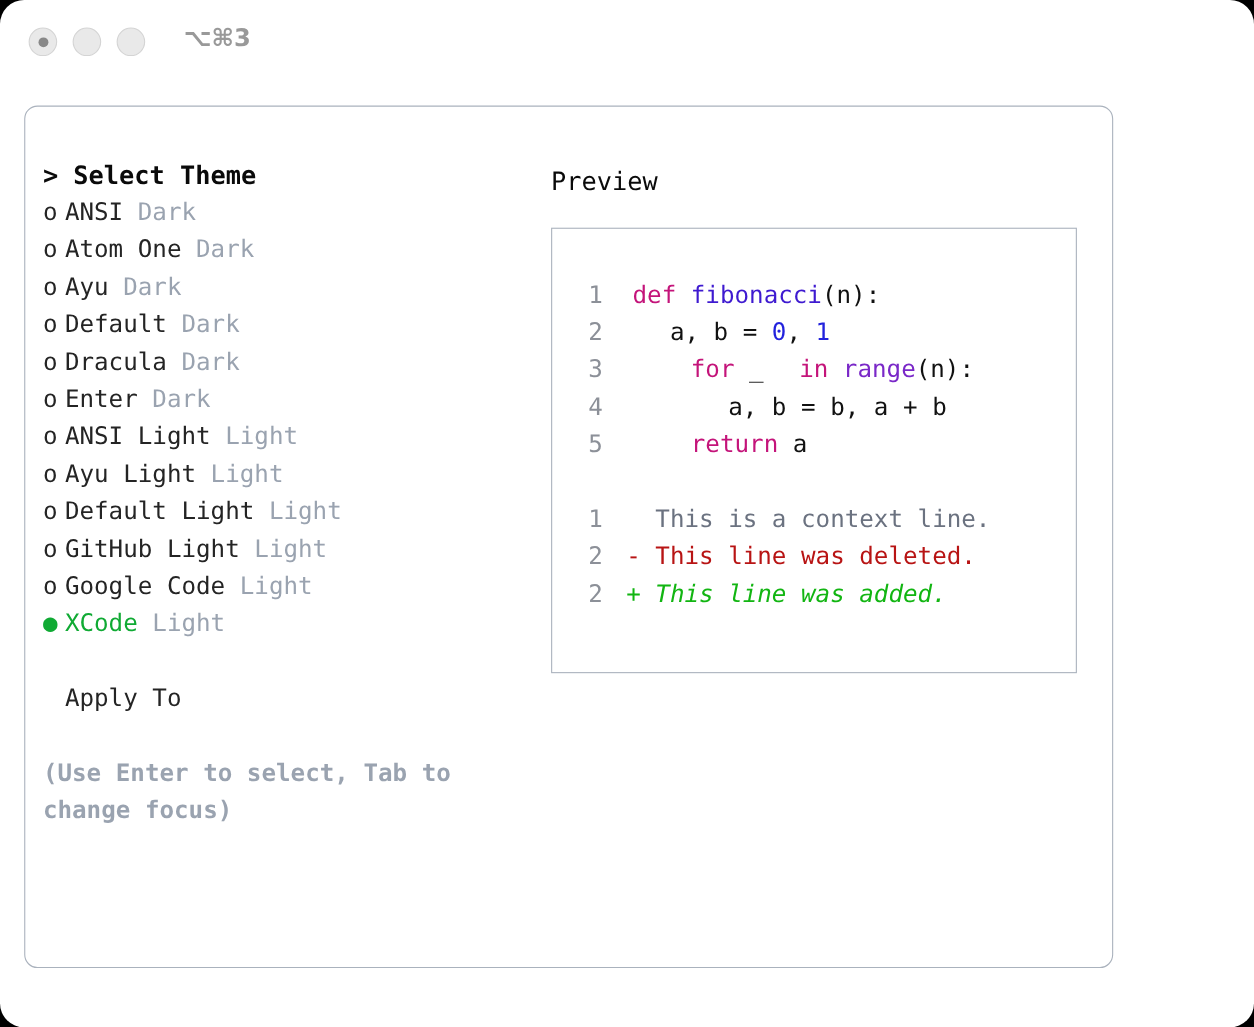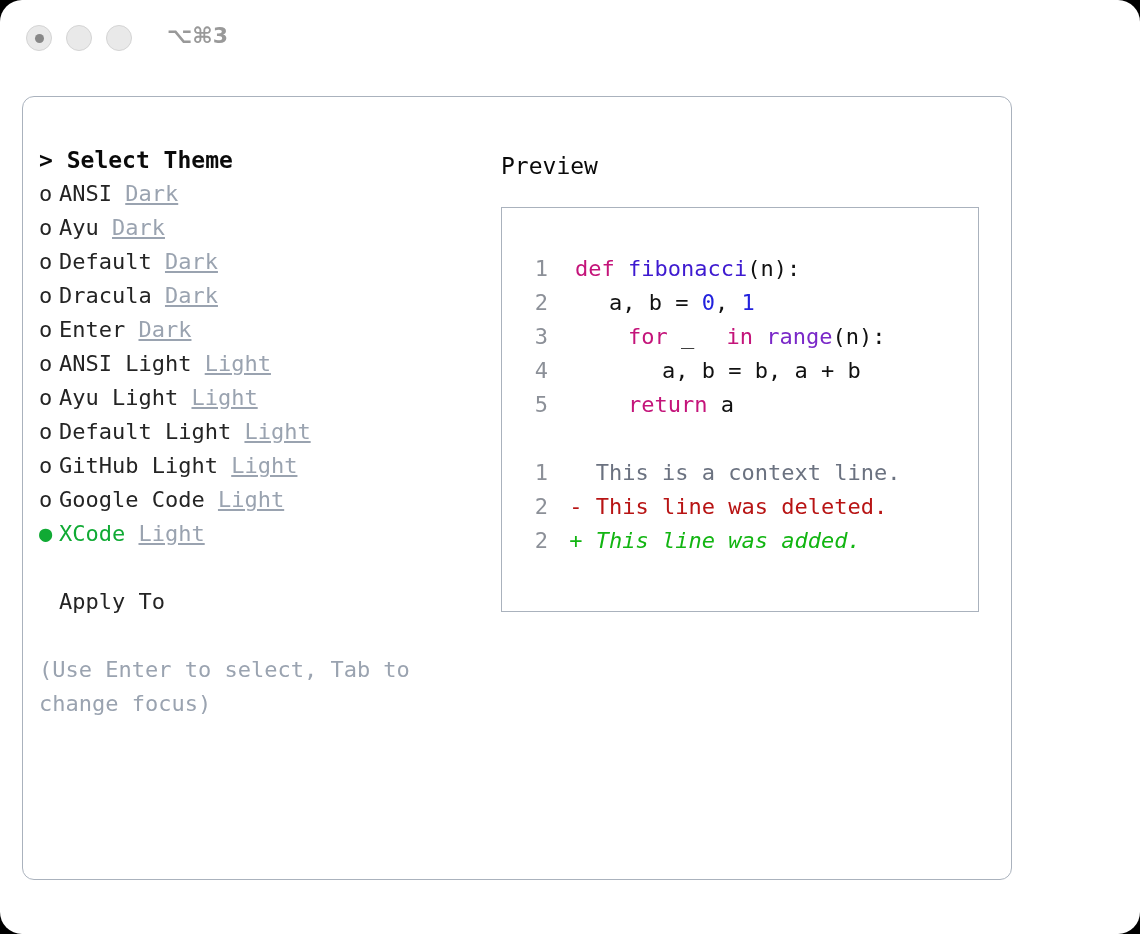--- a/index.html
+++ b/index.html
@@ -102,30 +102,30 @@
   }
   .marker {
     display: inline-block;
     width: 20px;
     color: #242424;
   }
   .marker.sel { color: #10aa34; }
   .opt-name.sel { color: #10aa34; margin-top: 39px; }
   .opt-tag {
     color: #9aa3b0;
-    text-decoration: underline;
   }
   .spacer-lg { height: 34px; }
   .spacer-sm { height: 34px; }
   .hint {
     font-size: 22px;
     line-height: 34px;
     color: #9aa3b0;
     width: 420px;
     white-space: pre-wrap;
+    font-weight: bold;
   }
 
   
   #right-col {
     position: absolute;
     left: 478px;
     top: 52px;
     width: 490px;
   }
   #preview-title {
@@ -185,20 +185,21 @@
     <div class="dot d3"></div>
     <div id="shortcut">⌥⌘3</div>
   </div>
 
   <div id="panel">
 
     <div id="left-col">
       <div class="heading">&gt; Select Theme</div>
       <div id="theme-list">
           <div class="opt-row"><span class="marker">o</span><span class="opt-name">ANSI</span> <span class="opt-tag">Dark</span></div>
+          <div class="opt-row"><span class="marker">o</span><span class="opt-name">Atom One</span> <span class="opt-tag">Dark</span></div>
           <div class="opt-row"><span class="marker">o</span><span class="opt-name">Ayu</span> <span class="opt-tag">Dark</span></div>
           <div class="opt-row"><span class="marker">o</span><span class="opt-name">Default</span> <span class="opt-tag">Dark</span></div>
           <div class="opt-row"><span class="marker">o</span><span class="opt-name">Dracula</span> <span class="opt-tag">Dark</span></div>
           <div class="opt-row"><span class="marker">o</span><span class="opt-name">Enter</span> <span class="opt-tag">Dark</span></div>
           <div class="opt-row"><span class="marker">o</span><span class="opt-name">ANSI Light</span> <span class="opt-tag">Light</span></div>
           <div class="opt-row"><span class="marker">o</span><span class="opt-name">Ayu Light</span> <span class="opt-tag">Light</span></div>
           <div class="opt-row"><span class="marker">o</span><span class="opt-name">Default Light</span> <span class="opt-tag">Light</span></div>
           <div class="opt-row"><span class="marker">o</span><span class="opt-name">GitHub Light</span> <span class="opt-tag">Light</span></div>
           <div class="opt-row"><span class="marker">o</span><span class="opt-name">Google Code</span> <span class="opt-tag">Light</span></div>
           <div class="opt-row"><span class="marker sel">●</span><span class="opt-name sel">XCode</span> <span class="opt-tag">Light</span></div>

